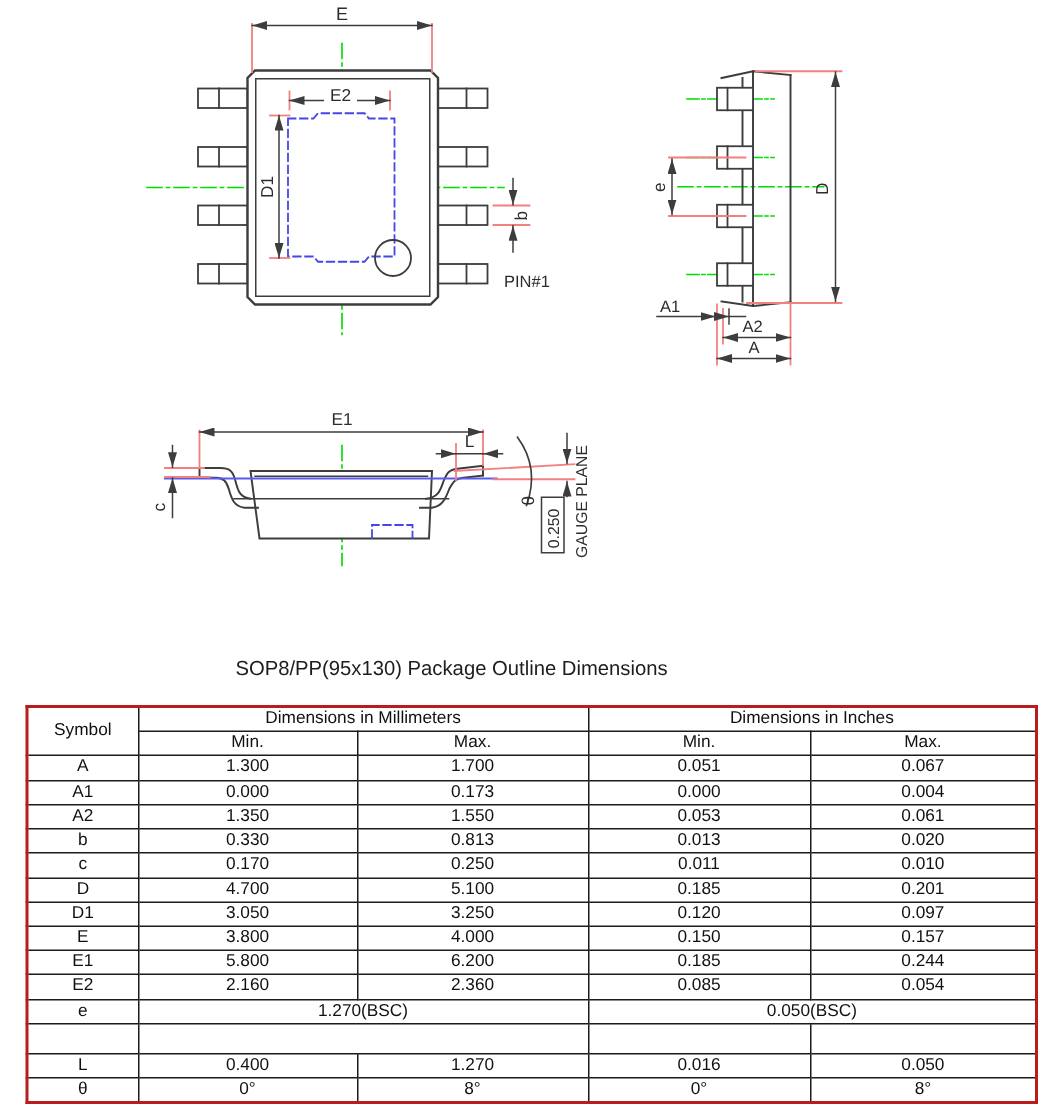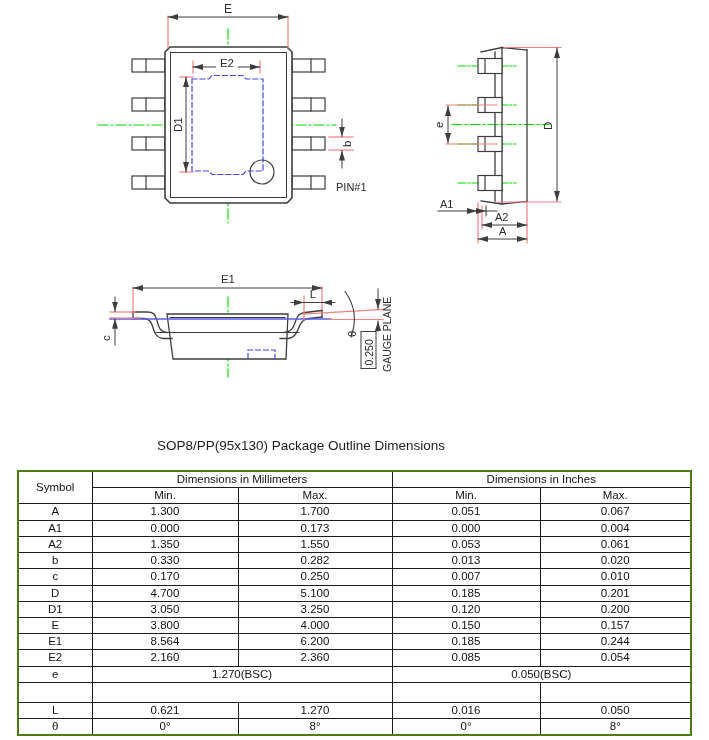--- a/index.html
+++ b/index.html
@@ -5,21 +5,21 @@
   html,body{margin:0;padding:0;background:#ffffff;}
   .page{position:relative;width:709px;height:740px;background:#ffffff;overflow:hidden;
         font-family:"Liberation Sans",sans-serif;color:#1d1d1d;}
   .drawings{position:absolute;left:0;top:0;}
   .doc-title{position:absolute;left:0;top:438px;width:602px;text-align:center;
              font-size:13.5px;color:#1d1d1d;}
   .dim-table{position:absolute;left:17px;top:470px;width:673px;border-collapse:collapse;
              font-size:11.5px;color:#111;table-layout:fixed;}
   .dim-table th,.dim-table td{border:1px solid #1b1b1b;font-weight:normal;text-align:center;
              padding:1px 2px;height:13px;line-height:1.15;overflow:hidden;white-space:nowrap;}
-  .dim-table{border:2px solid #4d7c0f;}
+  .dim-table{border:2px solid #b91c1c;}
   .dim-table tr.empty-row td{height:17px;}
   svg text{fill:#2c2c2c;font-family:"Liberation Sans",sans-serif;}
 </style>
 </head>
 <body>
 
 <div class="page">
 
 <svg class="drawings" width="709" height="432" viewBox="0 0 709 432">
   <defs>
@@ -243,55 +243,55 @@
         <tr>
           <td>A2</td>
           <td>1.350</td>
           <td>1.550</td>
           <td>0.053</td>
           <td>0.061</td>
         </tr>
         <tr>
           <td>b</td>
           <td>0.330</td>
-          <td>0.282</td>
+          <td>0.813</td>
           <td>0.013</td>
           <td>0.020</td>
         </tr>
         <tr>
           <td>c</td>
           <td>0.170</td>
           <td>0.250</td>
-          <td>0.007</td>
+          <td>0.011</td>
           <td>0.010</td>
         </tr>
         <tr>
           <td>D</td>
           <td>4.700</td>
           <td>5.100</td>
           <td>0.185</td>
           <td>0.201</td>
         </tr>
         <tr>
           <td>D1</td>
           <td>3.050</td>
           <td>3.250</td>
           <td>0.120</td>
-          <td>0.200</td>
+          <td>0.097</td>
         </tr>
         <tr>
           <td>E</td>
           <td>3.800</td>
           <td>4.000</td>
           <td>0.150</td>
           <td>0.157</td>
         </tr>
         <tr>
           <td>E1</td>
-          <td>8.564</td>
+          <td>5.800</td>
           <td>6.200</td>
           <td>0.185</td>
           <td>0.244</td>
         </tr>
         <tr>
           <td>E2</td>
           <td>2.160</td>
           <td>2.360</td>
           <td>0.085</td>
           <td>0.054</td>
@@ -302,21 +302,21 @@
           <td colspan="2">0.050(BSC)</td>
         </tr>
         <tr class="empty-row">
           <td></td>
           <td colspan="2"></td>
           <td></td>
           <td></td>
         </tr>
         <tr>
           <td>L</td>
-          <td>0.621</td>
+          <td>0.400</td>
           <td>1.270</td>
           <td>0.016</td>
           <td>0.050</td>
         </tr>
         <tr>
           <td>θ</td>
           <td>0°</td>
           <td>8°</td>
           <td>0°</td>
           <td>8°</td>

